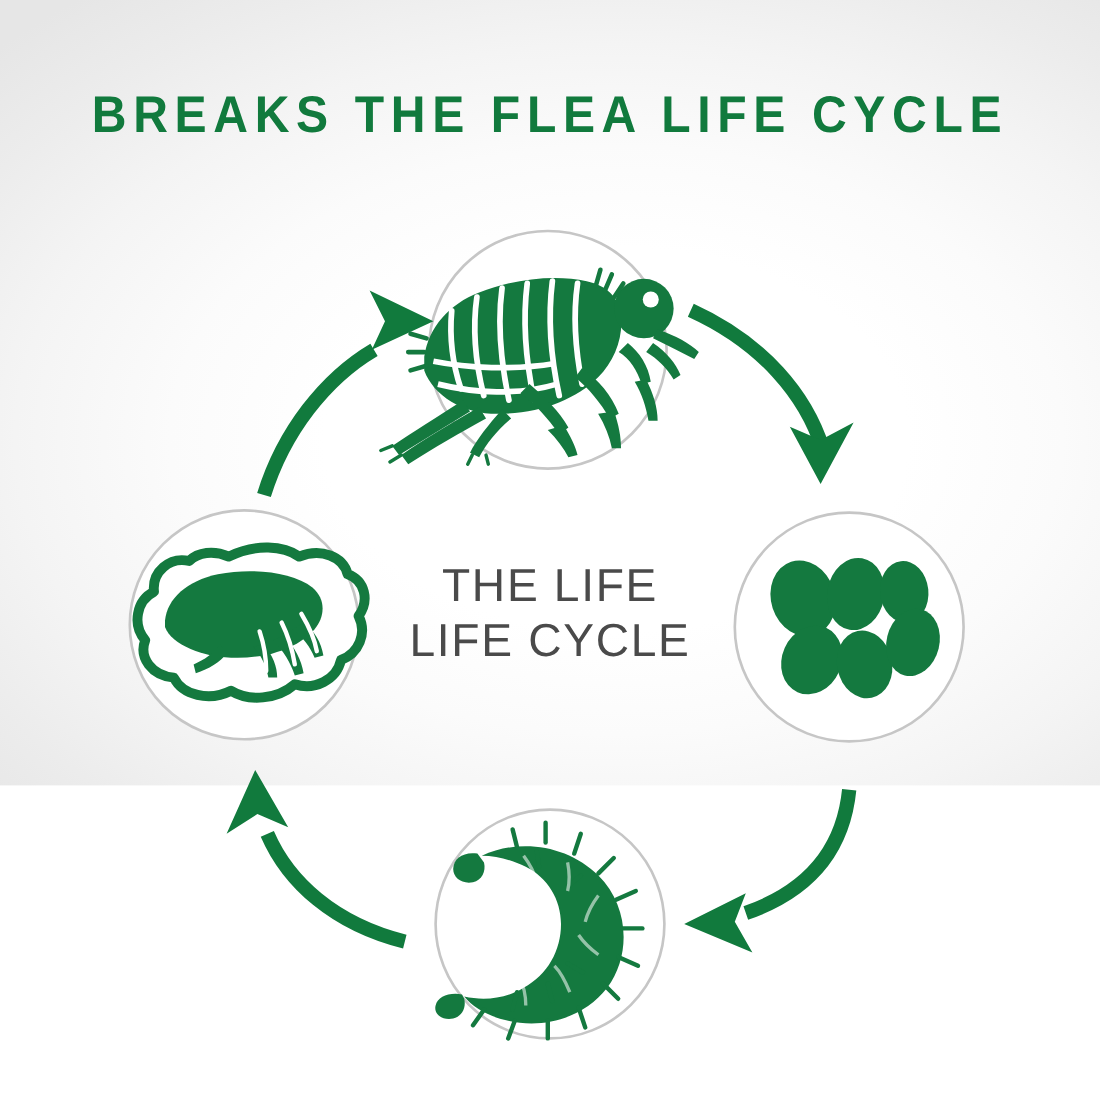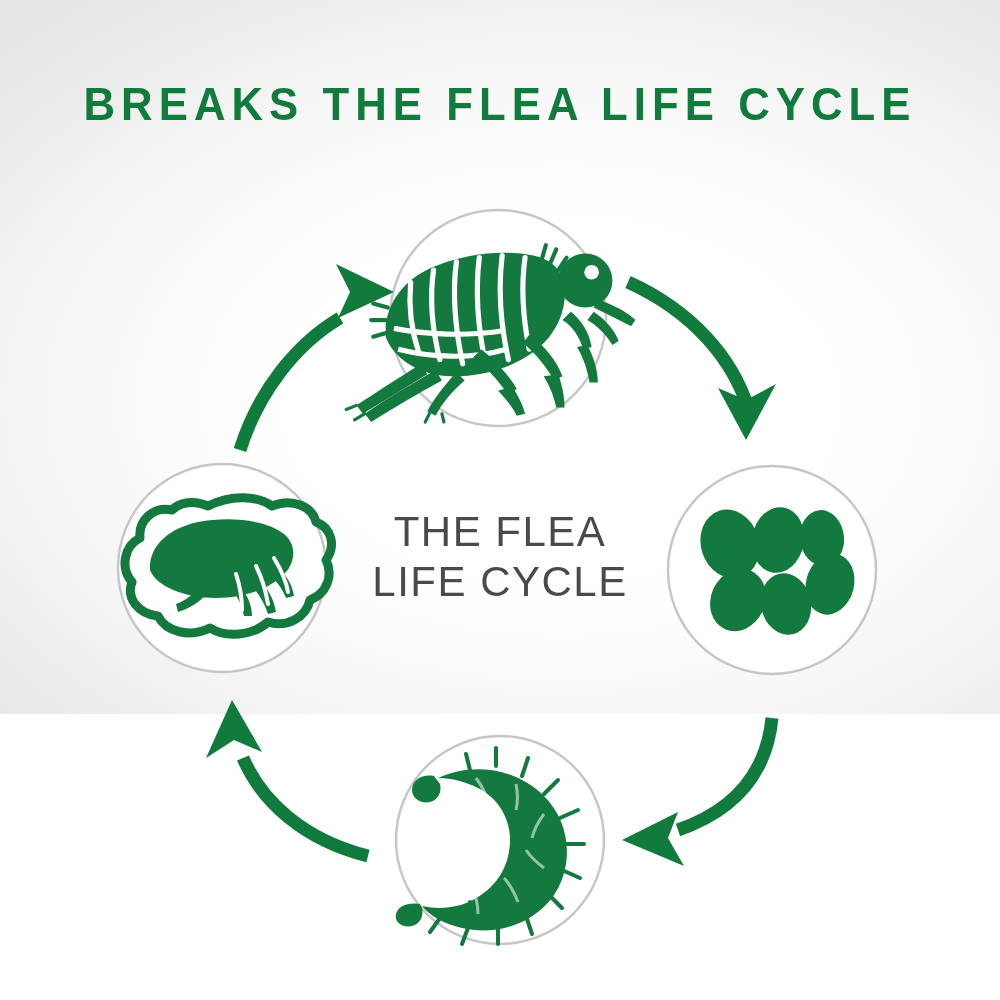--- a/index.html
+++ b/index.html
@@ -257,17 +257,17 @@
         <g stroke="#ffffff" stroke-width="4" fill="none" stroke-linecap="round">
           <path d="M 14 6 C 18 18 20 30 20 42"></path>
           <path d="M 34 -2 C 40 10 44 24 46 36"></path>
           <path d="M 52 -10 C 58 0 64 12 66 24"></path>
         </g>
       </g>
     </g>
   </svg>
 
   <div id="center-label">
-    <span class="line">THE FLEA</span>
+    <span class="line">THE LIFE</span>
     <span class="line">LIFE CYCLE</span>
   </div>
 
 </div>
 
 </body></html>

